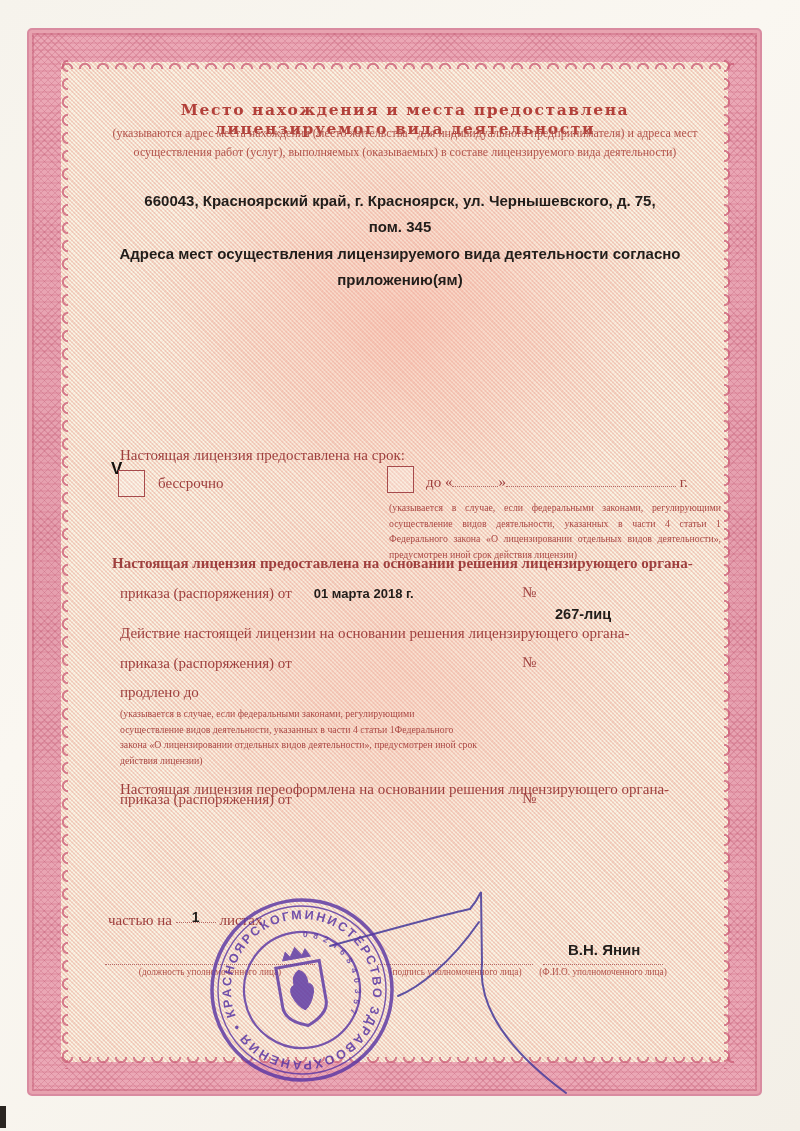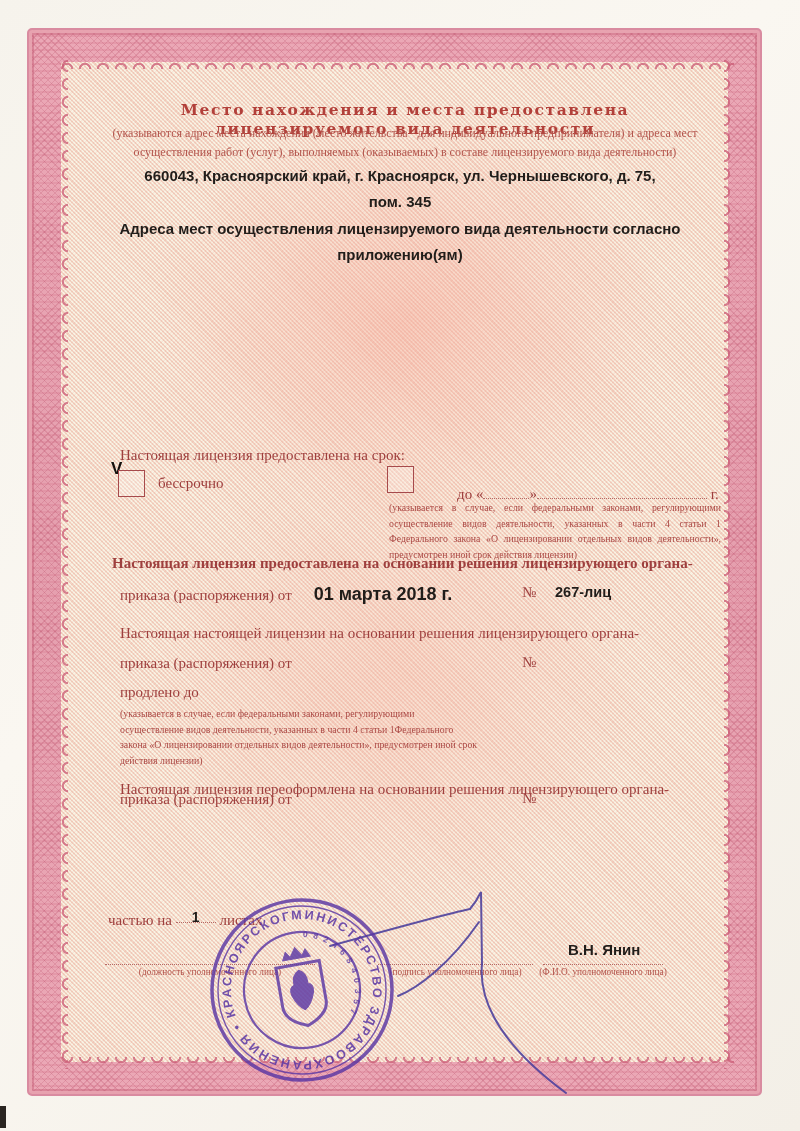--- a/index.html
+++ b/index.html
@@ -51,21 +51,21 @@
   .red-serif{font-family:"Liberation Serif",serif;color:#9e3f3e;font-size:15px;}
   .black-bold{font-family:"Liberation Sans",sans-serif;font-weight:700;color:#211d1a;}
   .title{
     font-family:"DejaVu Serif",serif;font-weight:600;font-size:15.5px;letter-spacing:1.6px;
     color:#b2403a;text-align:center;
   }
   .subtitle{
     font-family:Liberation Serif, serif;font-size:12px;color:#b2544c;
     text-align:center;line-height:1.55;
   }
-  .center{text-align:center;}
+  .center{text-align:center;margin-top:25px;}
   .prelines{white-space:pre-line;}
   .smallnote{
     font-family:"Liberation Serif",serif;font-size:9.8px;color:#ab4a46;
     line-height:1.6;text-align:justify;
   }
   .dots{display:inline-block;border-bottom:1px dotted #b46a66;height:13px;vertical-align:baseline;}
   .checkbox{position:absolute;width:25px;height:25px;border:1.6px solid #a64a4c;background:rgba(255,252,246,.25);}
   .vmark{font-family:"Liberation Sans",sans-serif;font-weight:700;font-size:17px;color:#14110e;}
   .fill-val{font-family:"Liberation Sans",sans-serif;font-weight:700;color:#211d1a;}
   .sig-label{font-family:"Liberation Serif",serif;font-size:9.3px;color:#b2544c;text-align:center;}
@@ -95,34 +95,34 @@
     <div class="abs black-bold center prelines" style="left:90px;right:90px;top:216px;font-size:15px;line-height:1.75;">Адреса мест осуществления лицензируемого вида деятельности согласно
 приложению(ям)</div>
 
     <div class="abs red-serif" style="left:120px;top:447px;">Настоящая лицензия предоставлена на срок:</div>
 
     <div class="abs vmark" style="left:111px;top:459px;">V</div>
     <div class="checkbox" style="left:118px;top:470px;"></div>
     <div class="abs red-serif" style="left:158px;top:475px;">бессрочно</div>
 
     <div class="checkbox" style="left:387px;top:466px;"></div>
-    <div class="abs red-serif" style="left:426px;top:485px;white-space:nowrap;padding-left:31px;">
+    <div class="abs red-serif" style="left:426px;top:473px;white-space:nowrap;">
       <span>до «</span><span class="dots" style="width:46px;"></span><span>»</span><span class="dots" style="width:170px;"></span> <span>г.</span>
     </div>
     <div class="abs smallnote" style="left:389px;width:332px;top:500px;">(указывается в случае, если федеральными законами, регулирующими осуществление видов деятельности, указанных в части 4 статьи 1 Федерального закона «О лицензировании отдельных видов деятельности», предусмотрен иной срок действия лицензии)</div>
 
     <div class="abs red-serif" style="left:112px;top:555px;font-weight:bold;">Настоящая лицензия предоставлена на основании решения лицензирующего органа-</div>
     <div class="abs" style="left:120px;top:584px;right:90px;">
       <span class="red-serif">приказа (распоряжения) от</span>
-      <span class="fill-val" style="font-size:18px;margin-left:18px;">01  марта  2018 г.</span>
+      <span class="fill-val" style="font-size:13px;margin-left:18px;">01  марта  2018 г.</span>
       <span class="red-serif" style="position:absolute;left:402px;">№</span>
-      <span class="fill-val" style="font-size:14.5px;position:absolute;left:435px;">267-лиц</span>
+      <span class="fill-val" style="font-size:14.5px;position:absolute;left:435px;margin-top:22px;">267-лиц</span>
     </div>
 
-    <div class="abs red-serif" style="left:120px;top:625px;">Настоящая настоящей лицензии на основании решения лицензирующего органа-</div>
+    <div class="abs red-serif" style="left:120px;top:625px;">Действие настоящей лицензии на основании решения лицензирующего органа-</div>
     <div class="abs" style="left:120px;top:654px;right:90px;">
       <span class="red-serif">приказа (распоряжения) от</span>
       <span class="red-serif" style="position:absolute;left:402px;">№</span>
     </div>
     <div class="abs red-serif" style="left:120px;top:684px;">продлено до</div>
     <div class="abs smallnote" style="left:120px;width:360px;top:706px;text-align:left;">(указывается в случае, если федеральными законами, регулирующими осуществление видов деятельности, указанных в части 4 статьи 1Федерального закона «О лицензировании отдельных видов деятельности», предусмотрен иной срок действия лицензии)</div>
 
     <div class="abs red-serif" style="left:120px;top:761px;margin-top:20px;">Настоящая лицензия переоформлена на основании решения лицензирующего органа-</div>
     <div class="abs" style="left:120px;top:790px;right:90px;">
       <span class="red-serif">приказа (распоряжения) от</span>

